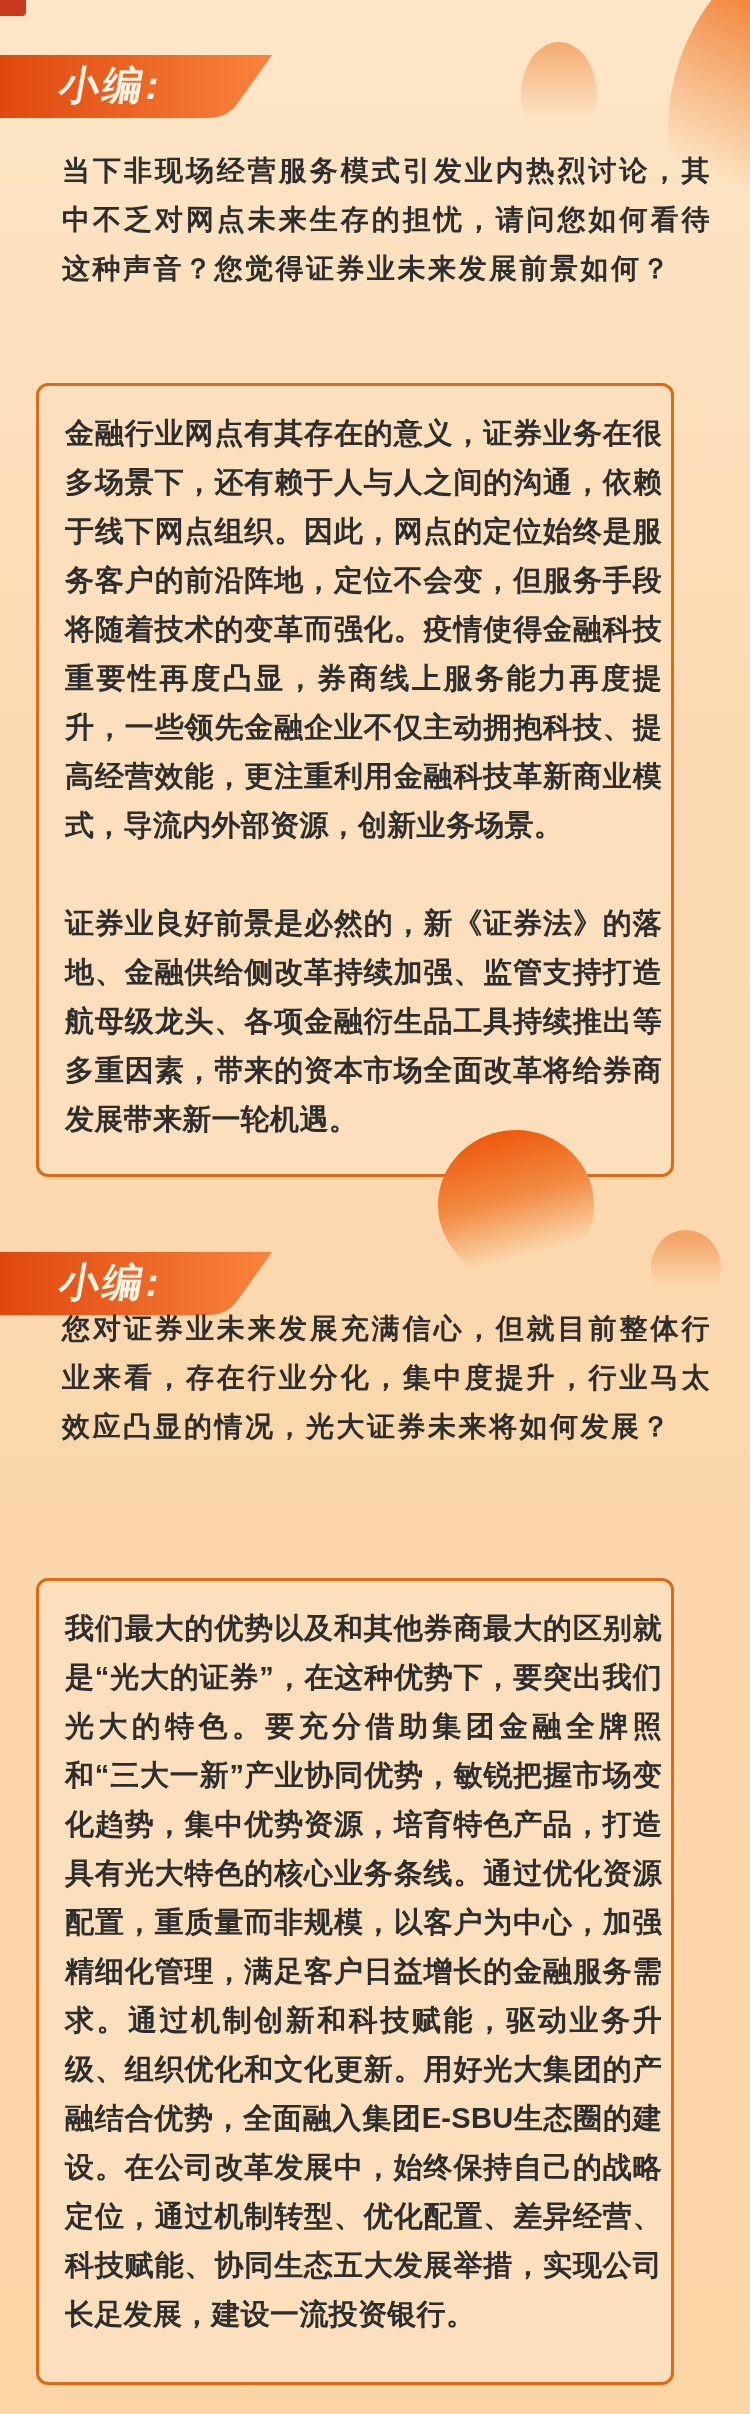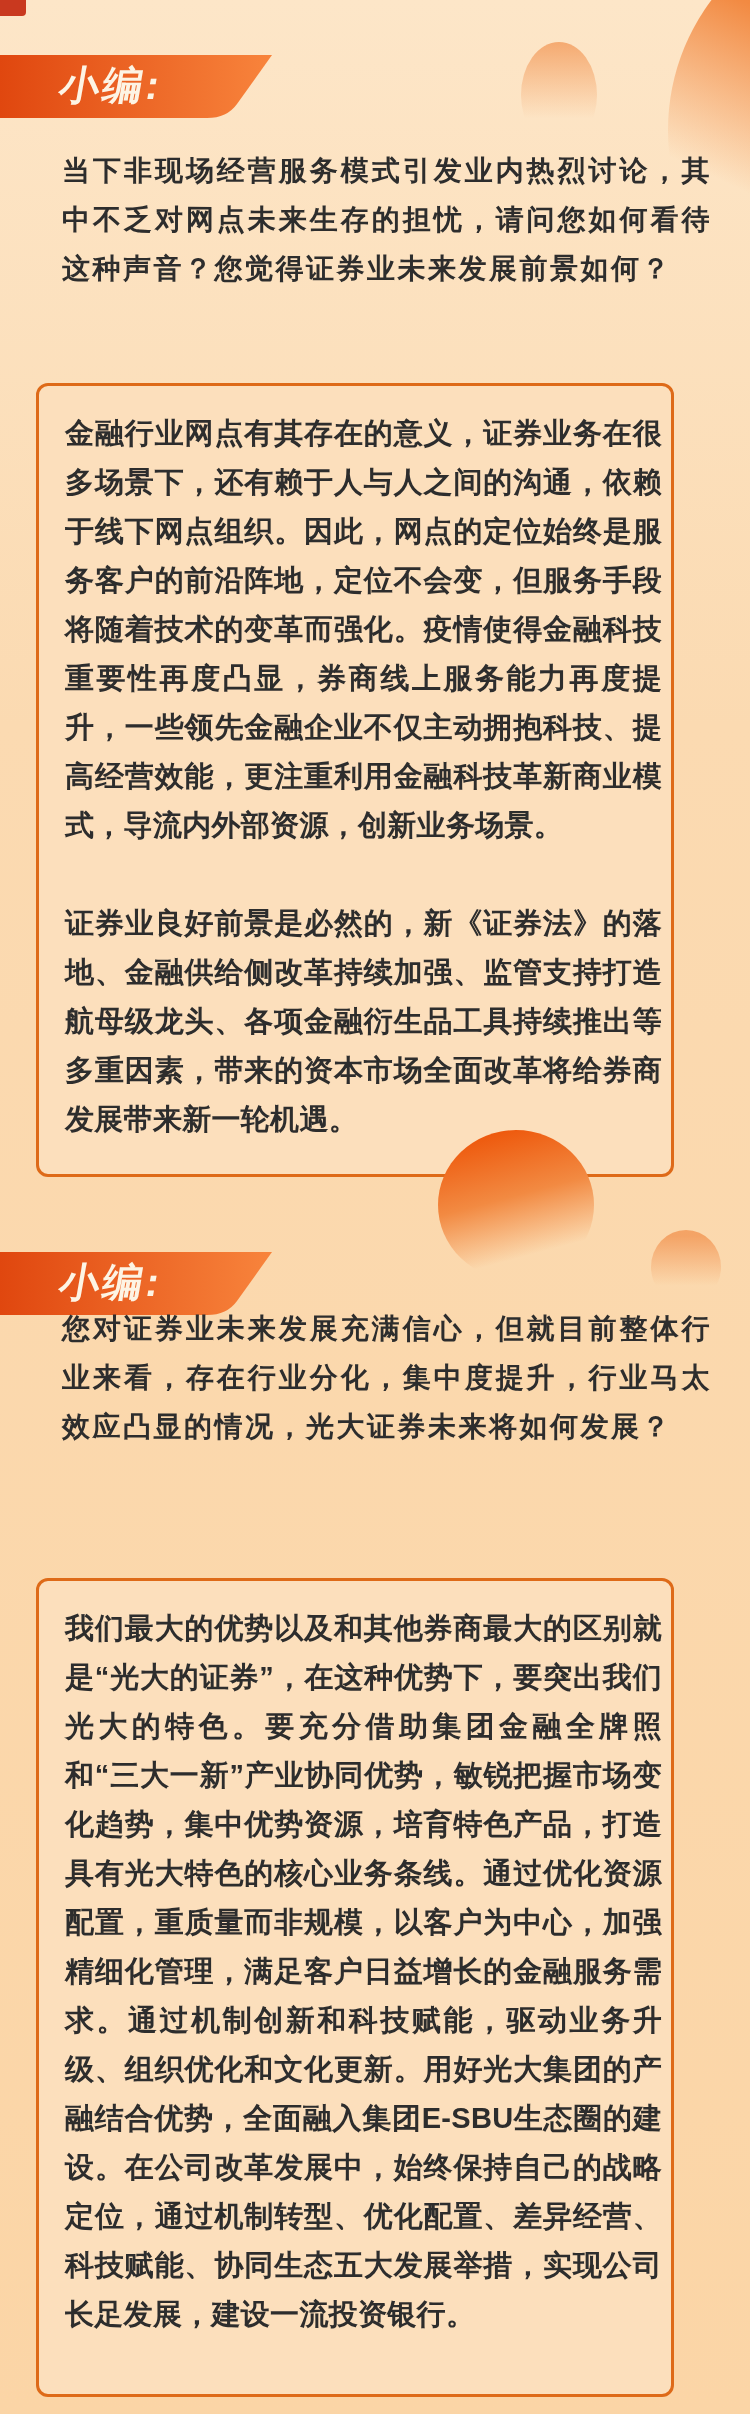--- a/index.html
+++ b/index.html
@@ -57,21 +57,21 @@
   
   .answer-box{
     position:absolute;left:36px;width:638px;
     box-sizing:border-box;
     background:#fcdfbc;
     border:3px solid #de6a18;
     border-radius:12px;
     padding:23px 9px 30px 26px;
   }
   .box-1{top:383px;}
-  .box-2{top:1578px;padding-bottom:55px;}
+  .box-2{top:1578px;padding-bottom:43px;}
   .answer-box p{
     margin:0;
     font-size:29px;line-height:49px;font-weight:600;
     letter-spacing:.3px;color:#2d2d2d;
     text-align:justify;
   }
   .answer-box p + p{margin-top:49px;}
 </style>
 </head>
 <body>

